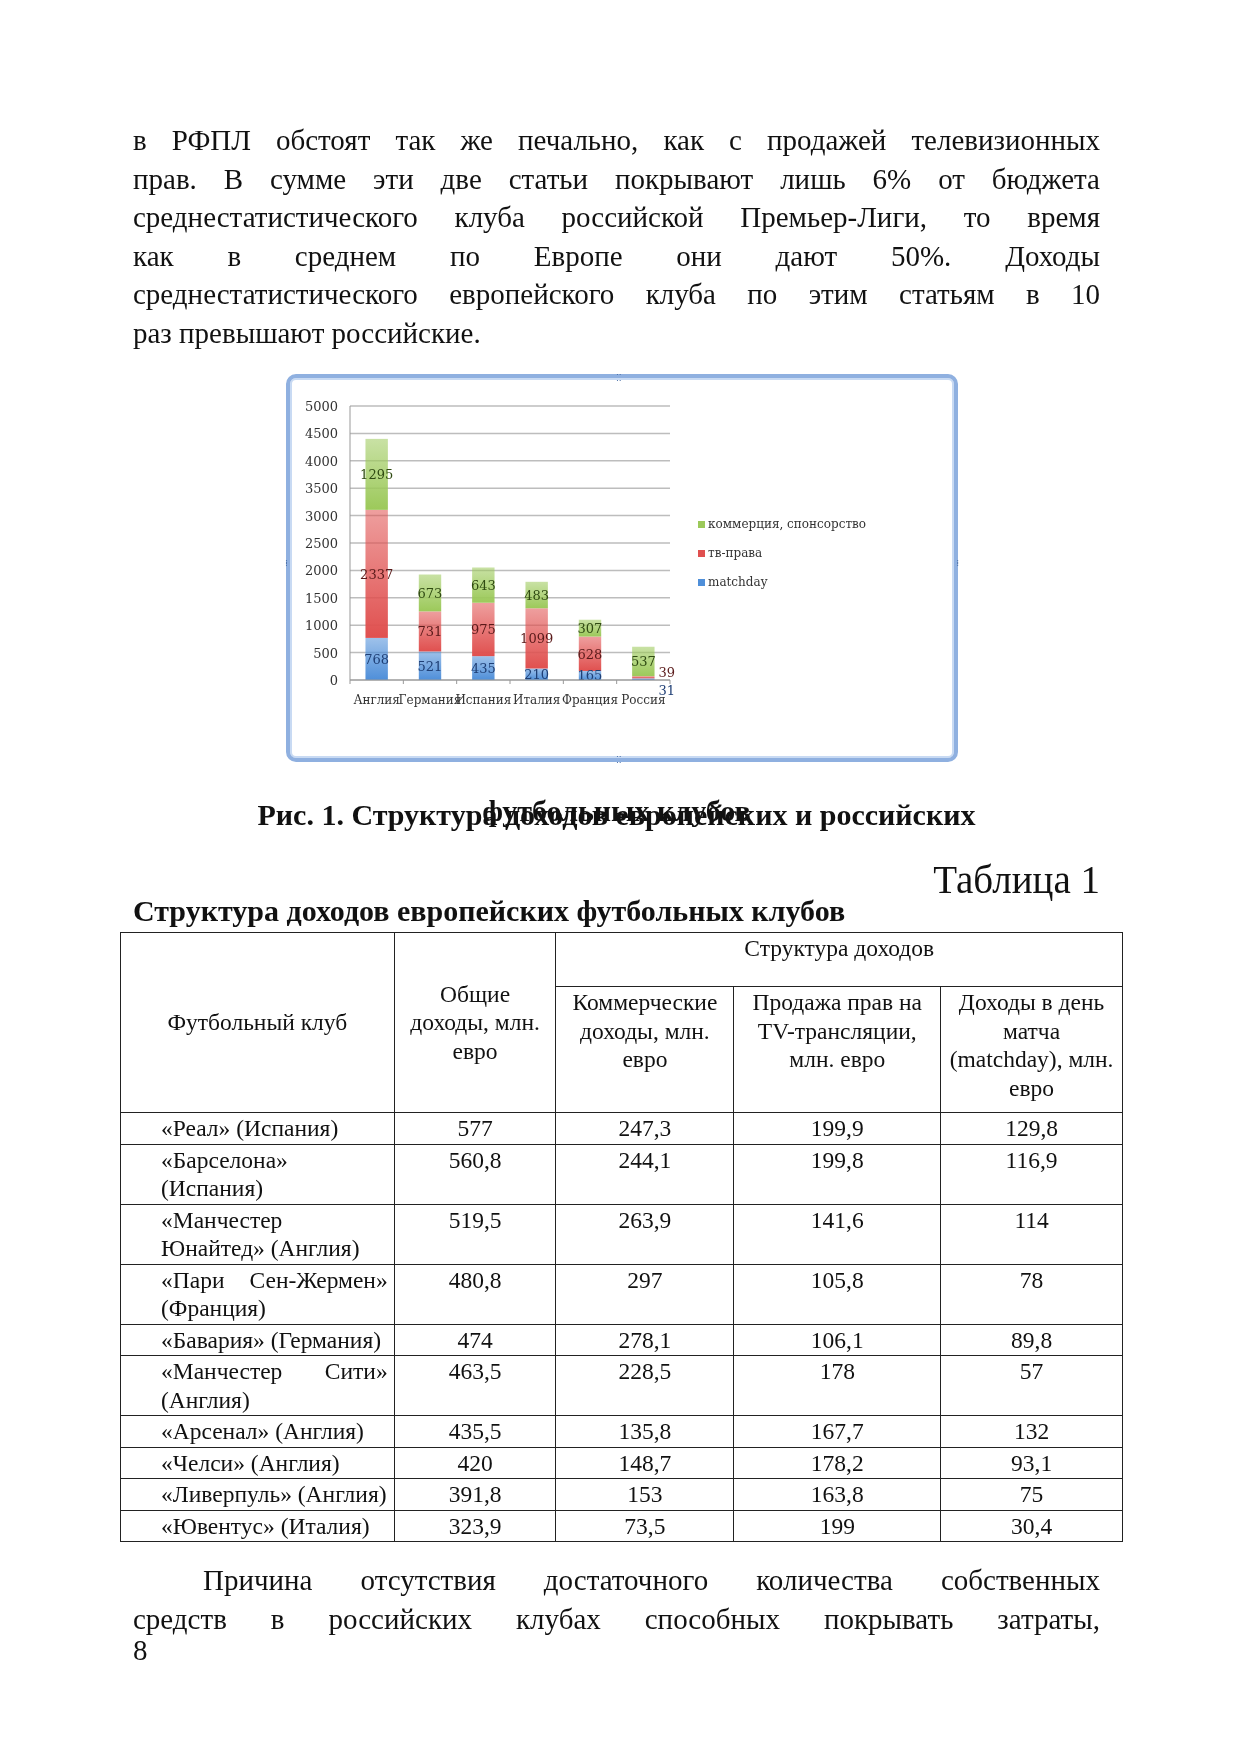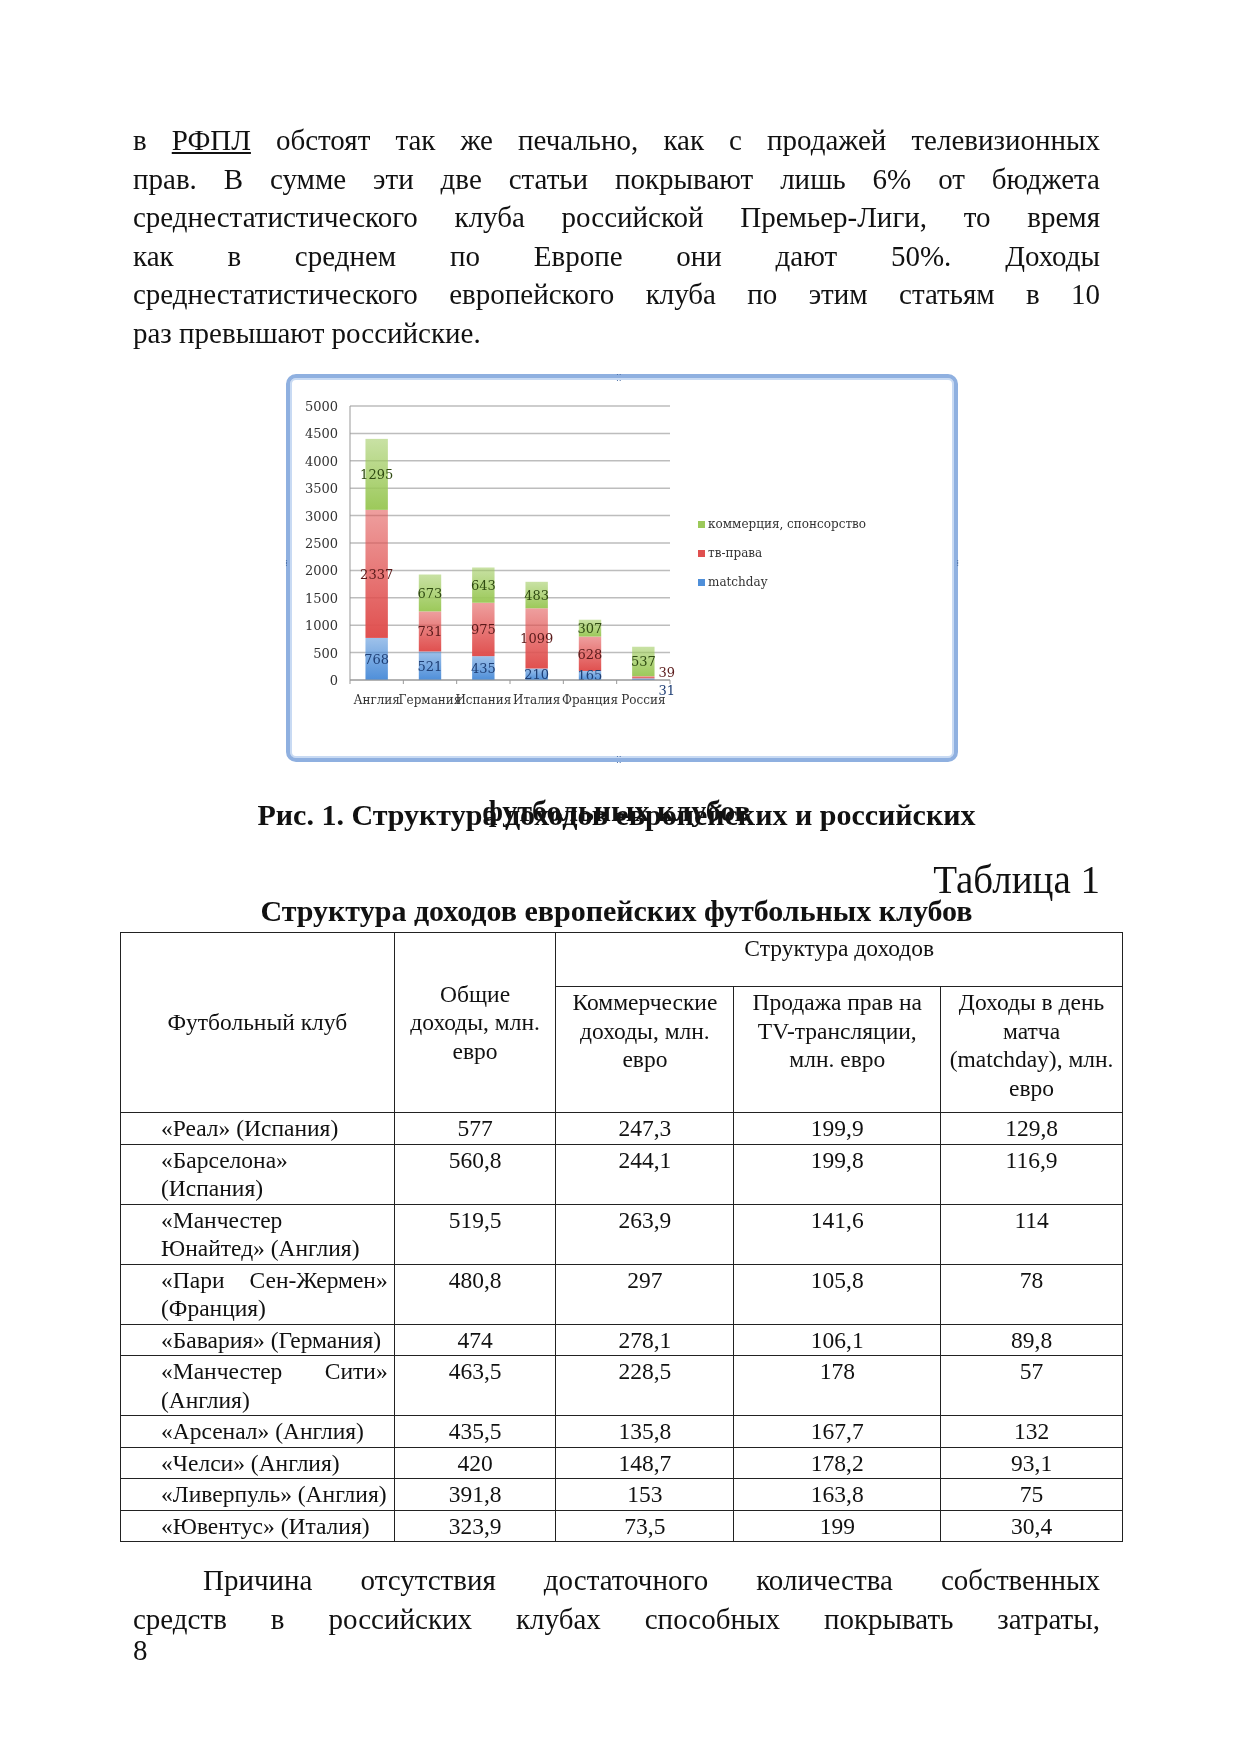--- a/index.html
+++ b/index.html
@@ -2,30 +2,30 @@
 <html><head>
 <meta charset="utf-8">
 <style>
   html, body { margin: 0; padding: 0; background: #ffffff; }
   body { width: 1241px; height: 1754px; position: relative; overflow: hidden;
          font-family: "Liberation Serif", "DejaVu Serif", serif; color: #111; }
   .para { position: absolute; left: 133px; width: 967px; font-size: 29px; line-height: 38.5px;
           text-align: justify; text-align-last: left; }
   .para .line { display: block; text-align: justify; text-align-last: justify; white-space: nowrap; }
   .para .line.last { text-align-last: left; }
-  .u { text-decoration: underline; }
+  .u { }
   #chart-frame { position: absolute; left: 286px; top: 374px; width: 664px; height: 380px;
                  border: 4px solid #8fb0e0; border-radius: 10px; background: #ffffff;
                  box-shadow: inset 0 0 0 2px #c8daf3; }
   .frame-dots { position: absolute; font-size: 9px; color: #4a6fa8; font-family: "DejaVu Sans", sans-serif; letter-spacing: 0; }
   #chart-svg { position: absolute; left: 0; top: 0; }
   .caption { position: absolute; left: 133px; width: 967px; text-align: center; font-weight: bold;
              font-size: 30px; line-height: 38px; }
   .table-label { position: absolute; right: 141px; top: 857px; font-size: 39px; }
-  .table-title { position: absolute; left: 133px; width: 967px; top: 894px; text-align: center;
+  .table-title { position: absolute; left: 133px; width: 967px; top: 894px; 
                  font-weight: bold; font-size: 30px; }
   table.data { position: absolute; left: 120px; top: 932px; width: 1003px; border-collapse: collapse;
                font-size: 23.5px; line-height: 28.5px; }
   table.data td, table.data th { border: 1.5px solid #222; padding: 1px 6px; vertical-align: top; font-weight: normal; }
   table.data th { text-align: center; }
   table.data td.num { text-align: center; }
   table.data td.club { text-align: justify; text-align-last: left; padding-left: 40px; }
   .page-num { position: absolute; left: 133px; top: 1634px; font-size: 29px; }
 </style>
 </head>

